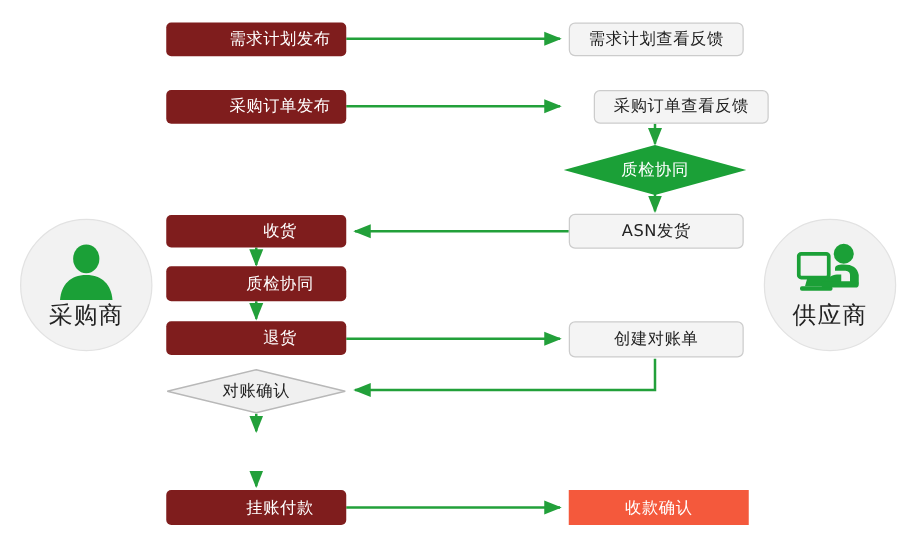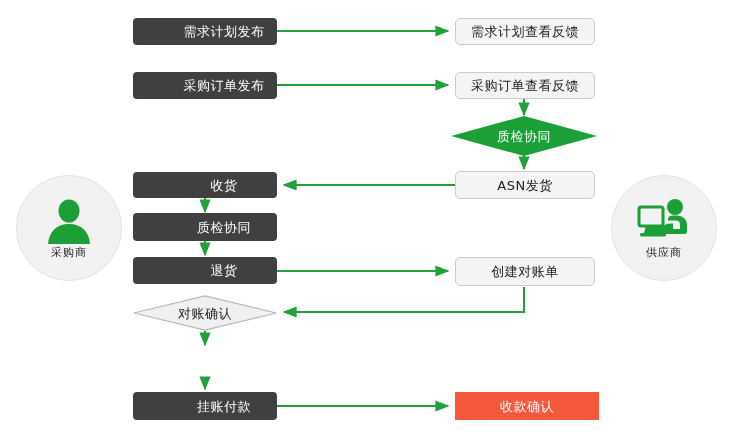--- a/index.html
+++ b/index.html
@@ -30,21 +30,21 @@
     display: flex;
     align-items: center;
     justify-content: center;
     font-size: 13px;
     line-height: 1;
     letter-spacing: 0.5px;
     white-space: nowrap;
     z-index: 3;
   }
   .node.green {
-    background: #404040;
+    background: #7f1d1d;
     color: #ffffff;
     border-radius: 4px;
     padding-left: 38px;
   }
   .node.red {
     background: #f4593c;
     color: #ffffff;
     border-radius: 0;
   }
   .node.gray {
@@ -90,21 +90,21 @@
     justify-content: center;
     z-index: 3;
   }
   .actor-icon {
     width: 54px;
     height: 46px;
     display: block;
     margin-bottom: 1px;
   }
   .actor-label {
-    font-size: 11px;
+    font-size: 19px;
     color: #222222;
     letter-spacing: 1px;
     line-height: 1;
     margin-top: 2px;
   }
 </style>
 </head>
 <body>
 
 <div id="stage">
@@ -146,21 +146,21 @@
   <div class="node green" style="left:133px; top:18px; width:144px; height:27px;">
     <span>需求计划发布</span>
   </div>
   <div class="node gray" style="left:455px; top:18px; width:140px; height:27px;">
     <span>需求计划查看反馈</span>
   </div>
 
   <div class="node green" style="left:133px; top:72px; width:144px; height:27px;">
     <span>采购订单发布</span>
   </div>
-  <div class="node gray" style="left:455px; top:72px; width:140px; height:27px;">
+  <div class="node gray" style="left:475px; top:72px; width:140px; height:27px;">
     <span>采购订单查看反馈</span>
   </div>
 
   <div class="diamond-wrap green" style="left:451px; top:116px; width:146px; height:40px;">
     <svg class="diamond-shape" viewBox="0 0 146 40" preserveAspectRatio="none">
       <polygon points="73,0 146,20 73,40 0,20" fill="#1ba037"></polygon>
     </svg>
     <span class="diamond-label">质检协同</span>
   </div>
 

